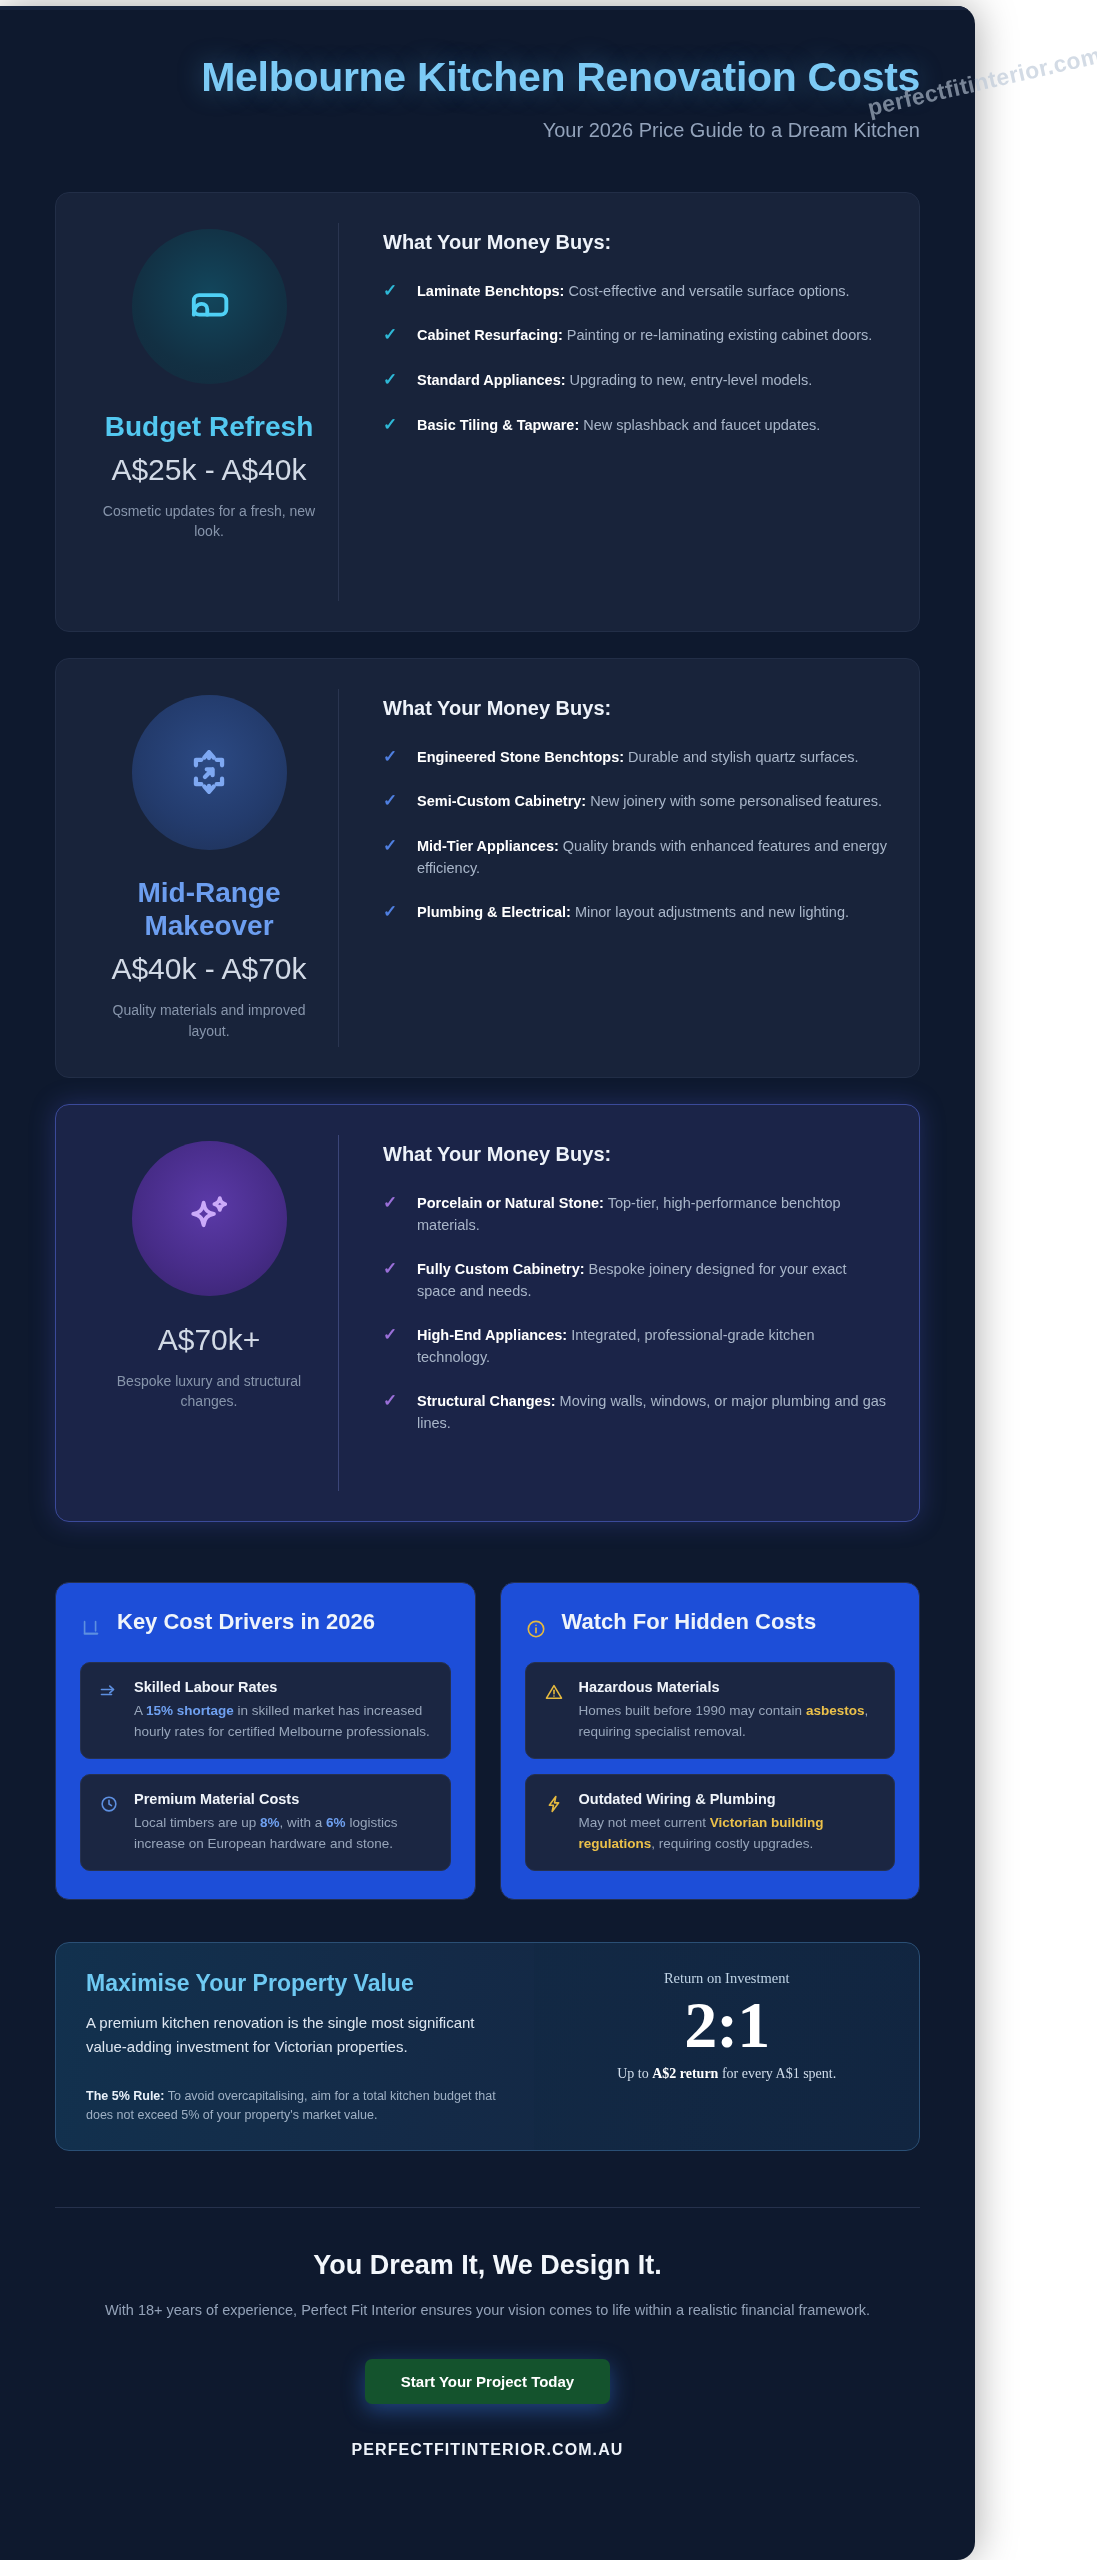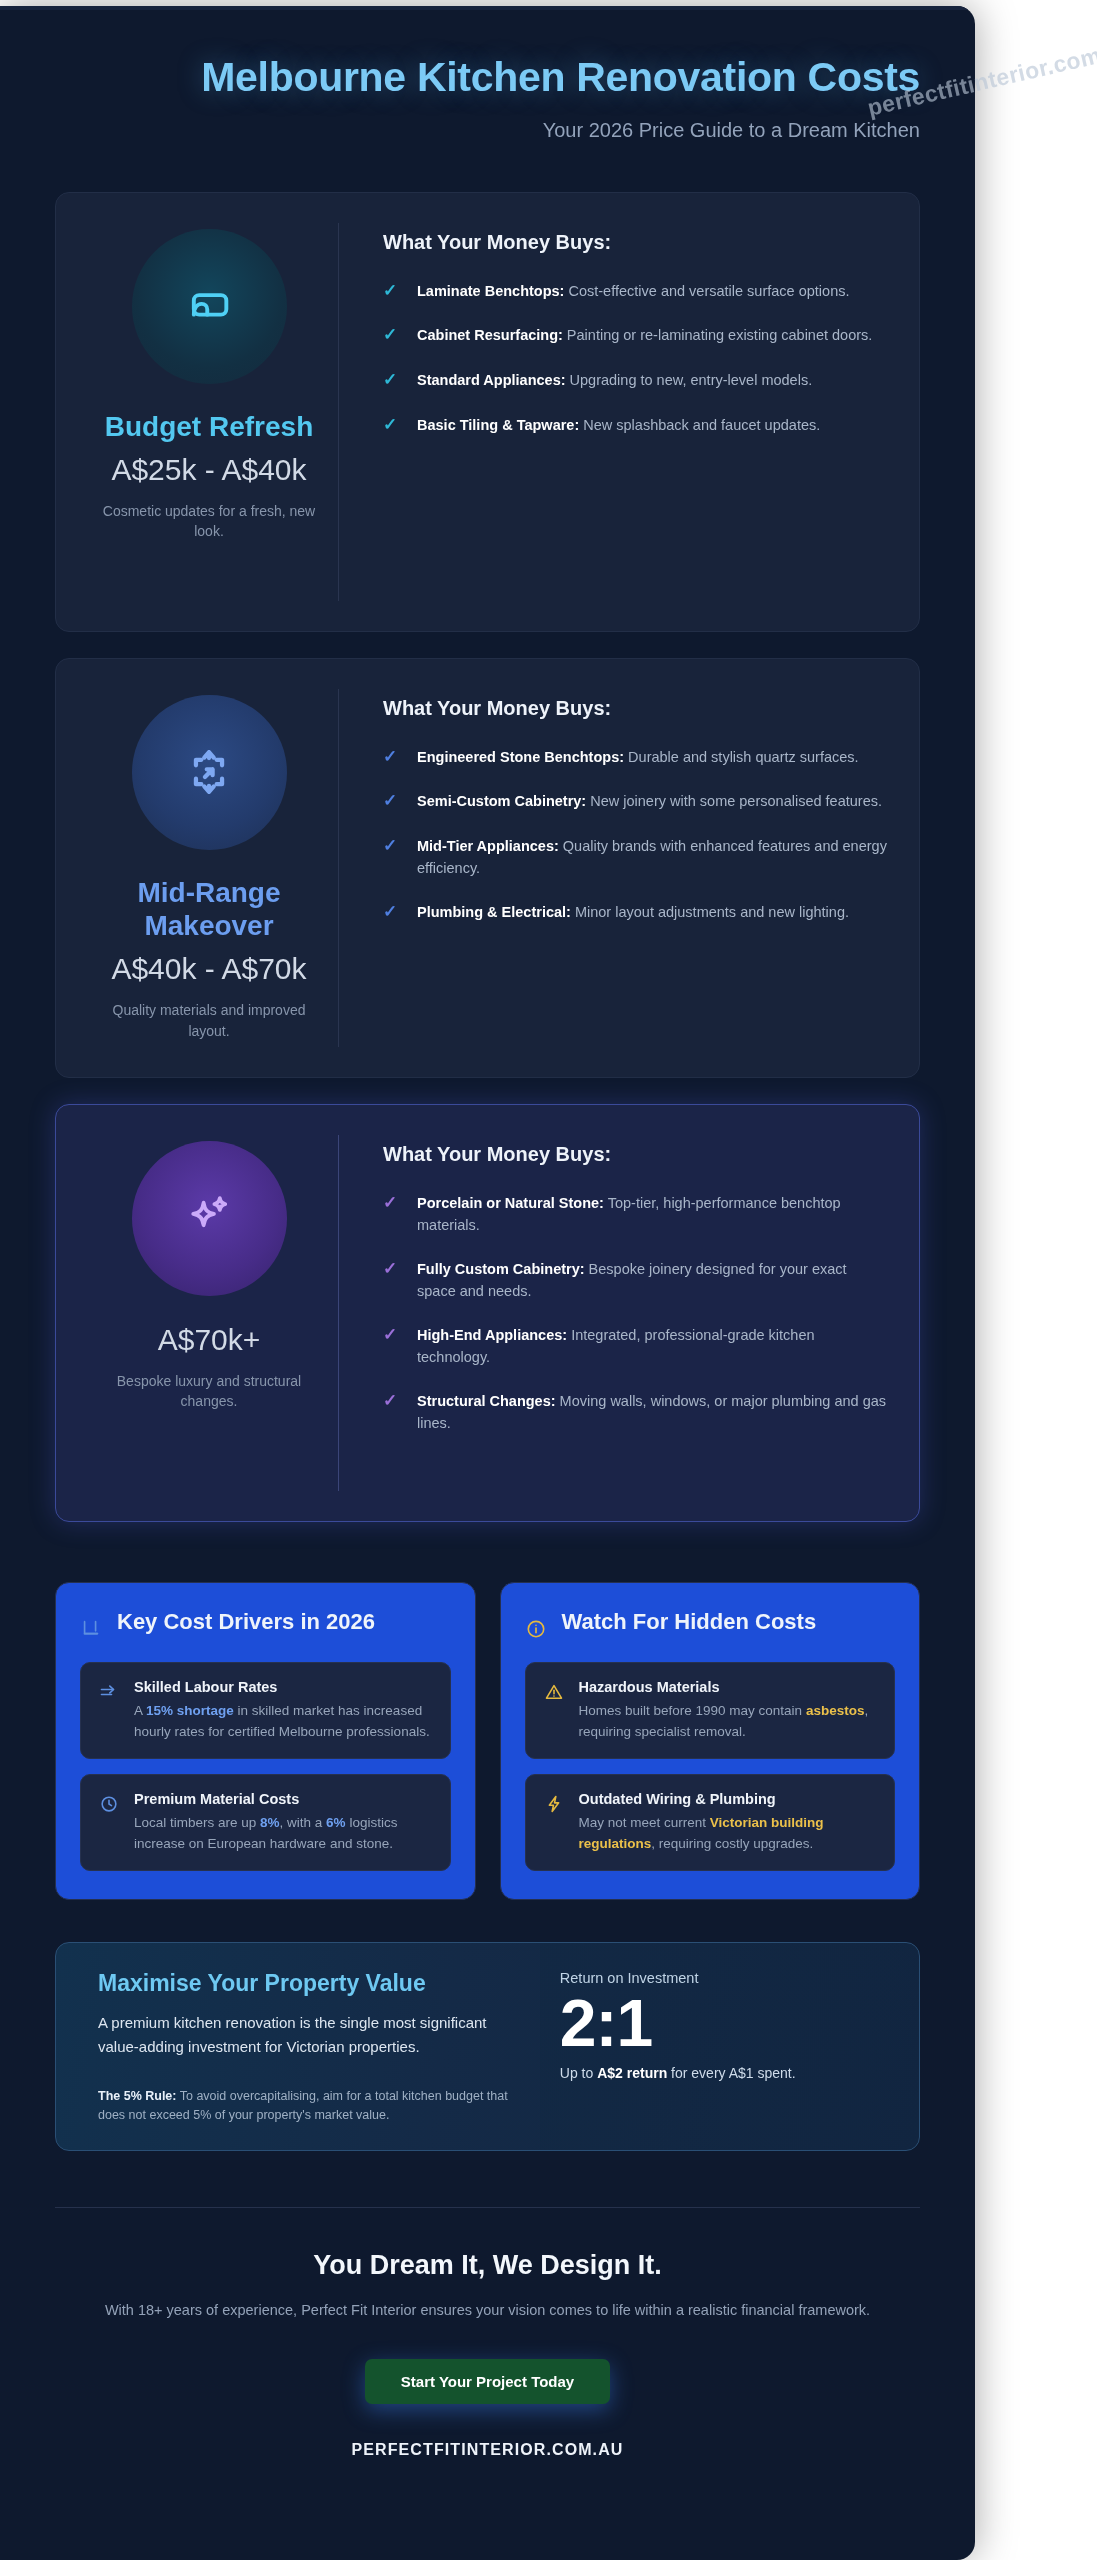--- a/index.html
+++ b/index.html
@@ -193,40 +193,41 @@
   
   .roi {
     margin-top:42px;
     display:flex;
     border-radius:14px;
     overflow:hidden;
     background:linear-gradient(100deg,#12314e 0%,#142a47 45%,#112540 100%);
     border:1px solid #2a4f75;
     min-height:205px;
   }
-  .roi-left { flex:1.22; padding:27px 28px 24px 42px; }
+  .roi-left { flex:1.22; padding:27px 28px 24px 30px; }
   .roi-left h2 {
     font-size:23px;
     font-weight:700;
     color:#6ec9f2;
     margin-bottom:14px;
   }
   .roi-left p.lead {
     font-size:15px;
     line-height:1.6;
     color:#dde6f0;
     margin-bottom:28px;
   }
   .roi-rule { font-size:12.5px; line-height:1.58; color:#9fb0c4; }
   .roi-rule b { color:#e9f1fa; font-weight:700; }
   .roi-right {
     flex:1;
     padding:27px 20px 24px;
-    text-align:left;
+    text-align:center;
     background:linear-gradient(100deg,rgba(14,38,62,.25) 0%, rgba(16,36,60,.0) 100%);
+    font-family:Liberation Serif, serif;
   }
   .roi-label { font-size:14.5px; color:#c0d4e6; }
   .roi-big {
     font-size:66px;
     font-weight:700;
     color:#ffffff;
     line-height:1.08;
     margin:2px 0 6px;
     letter-spacing:-1px;
   }

